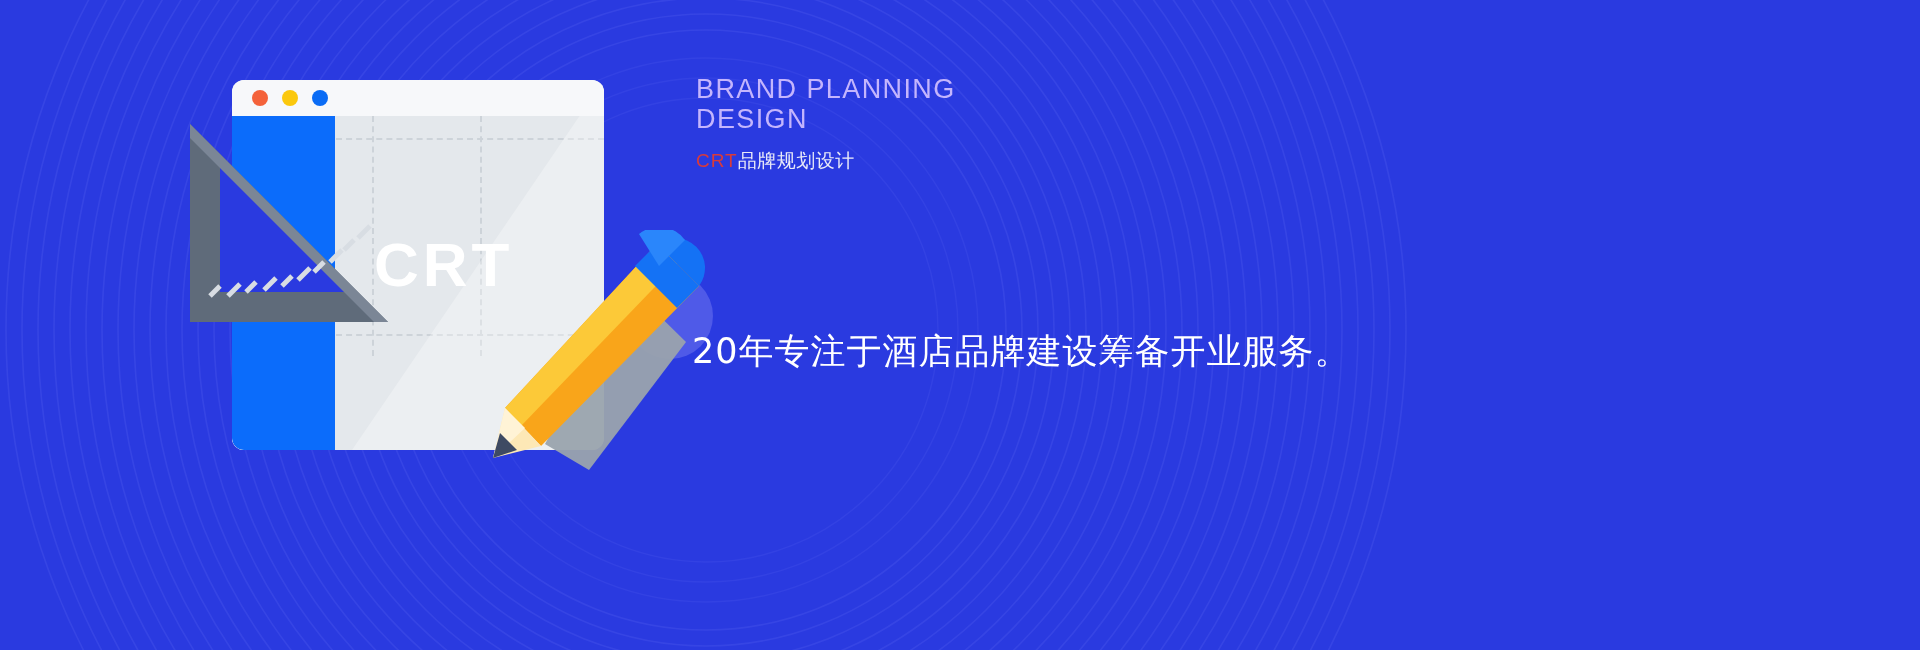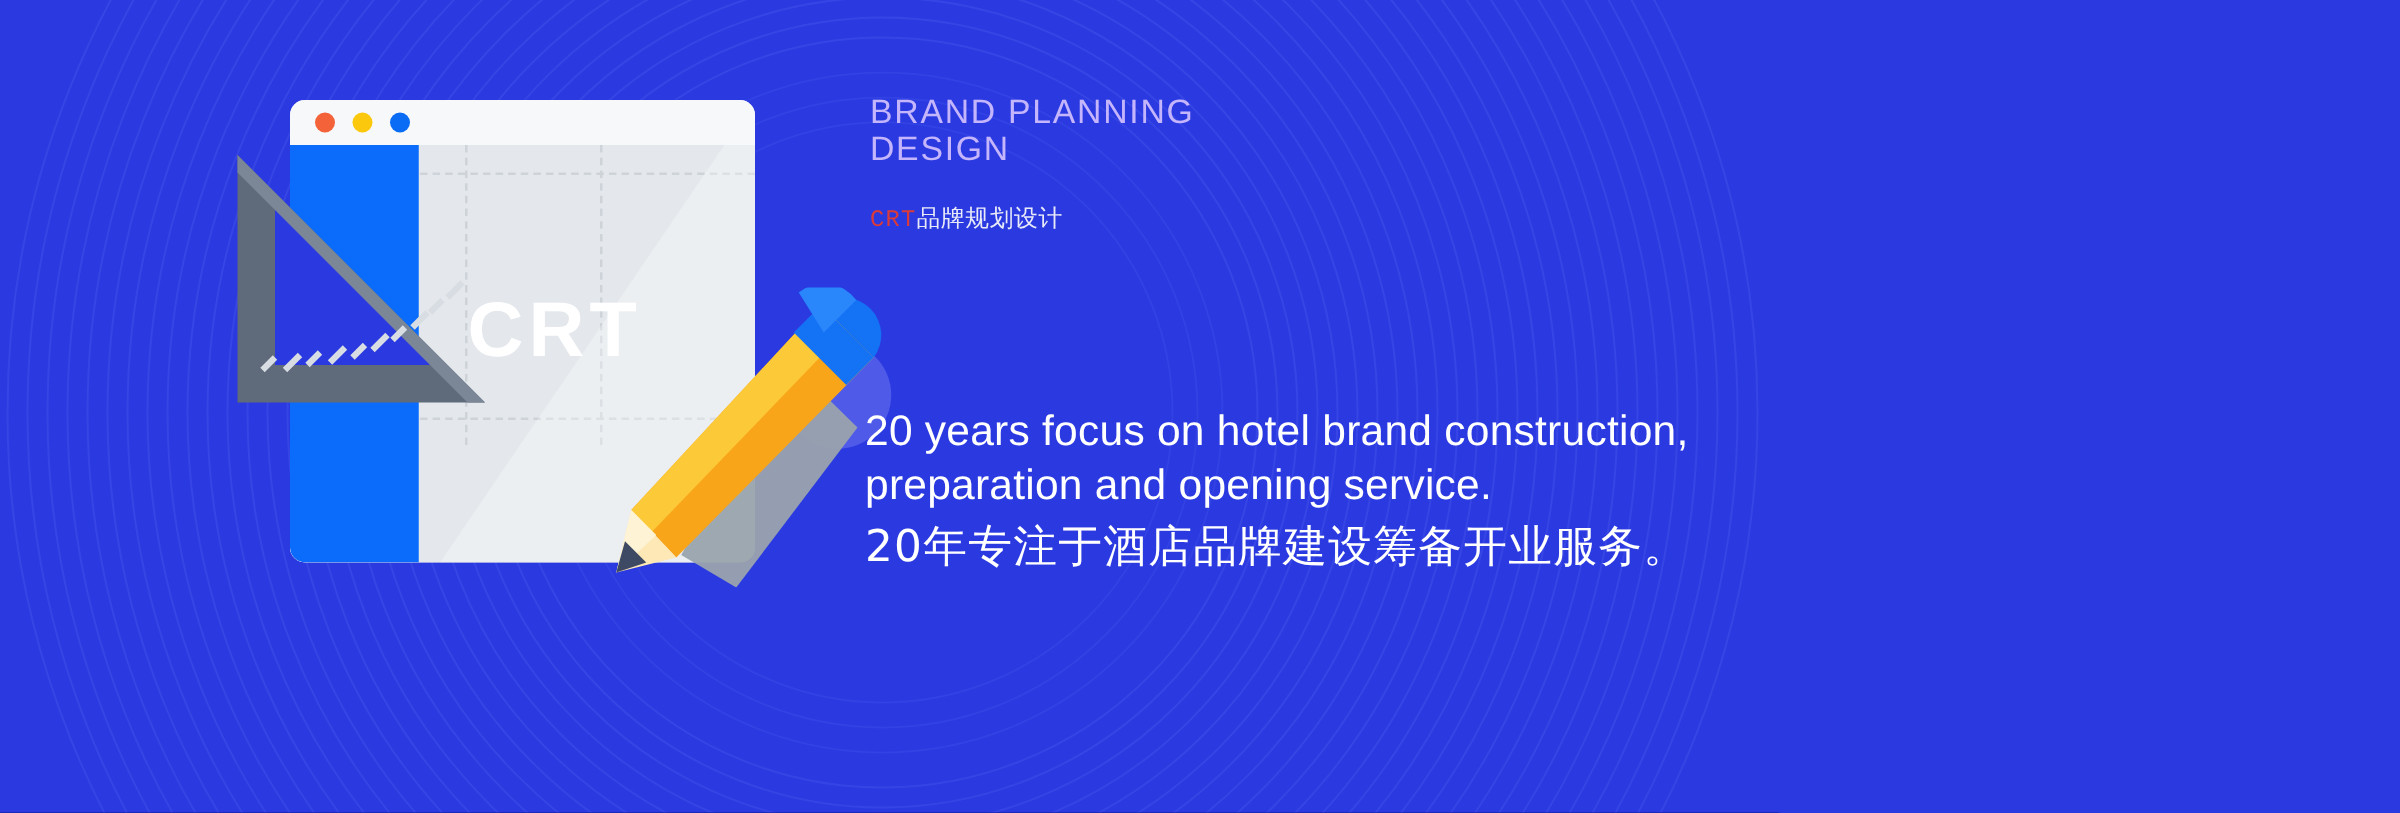--- a/index.html
+++ b/index.html
@@ -70,22 +70,22 @@
   
   .pencil{position:absolute;left:295px;top:172px;width:230px;height:240px;}
 
   
   .headings{position:absolute;left:696px;top:74px;}
   .h-en{
     font-size:27px;letter-spacing:1.4px;color:#c4b5fd;font-weight:400;
     line-height:1.12;white-space:pre-line;
   }
   .h-cn{
-    margin-top:28px;font-size:19px;color:#e9eaf8;letter-spacing:.5px;
-    font-family:Liberation Mono, monospace;
+    margin-top:14px;font-size:19px;color:#e9eaf8;letter-spacing:.5px;
+    font-family:Liberation Sans, sans-serif;
   }
   .h-cn .crt-red{color:#d93a3a;letter-spacing:1px;}
 
   .tagline{position:absolute;left:692px;top:324px;width:1150px;}
   .tag-en{
     font-size:34px;color:#ffffff;font-weight:400;line-height:1.27;
     letter-spacing:.2px;white-space:pre-line;
   }
   .tag-cn{
     margin-top:4px;font-size:35px;color:#ffffff;letter-spacing:1px;
@@ -203,18 +203,16 @@
 
   <div class="headings">
     <div class="h-en">BRAND PLANNING
 DESIGN</div>
     <div class="h-cn">
       <span class="crt-red">CRT</span><span>品牌规划设计</span>
     </div>
   </div>
 
   <div class="tagline">
-    <div class="tag-en">20 years focus on hotel brand construction,
-preparation and opening service.</div>
     <div class="tag-cn">20年专注于酒店品牌建设筹备开业服务。</div>
   </div>
 
 </div>
 
 </body></html>

